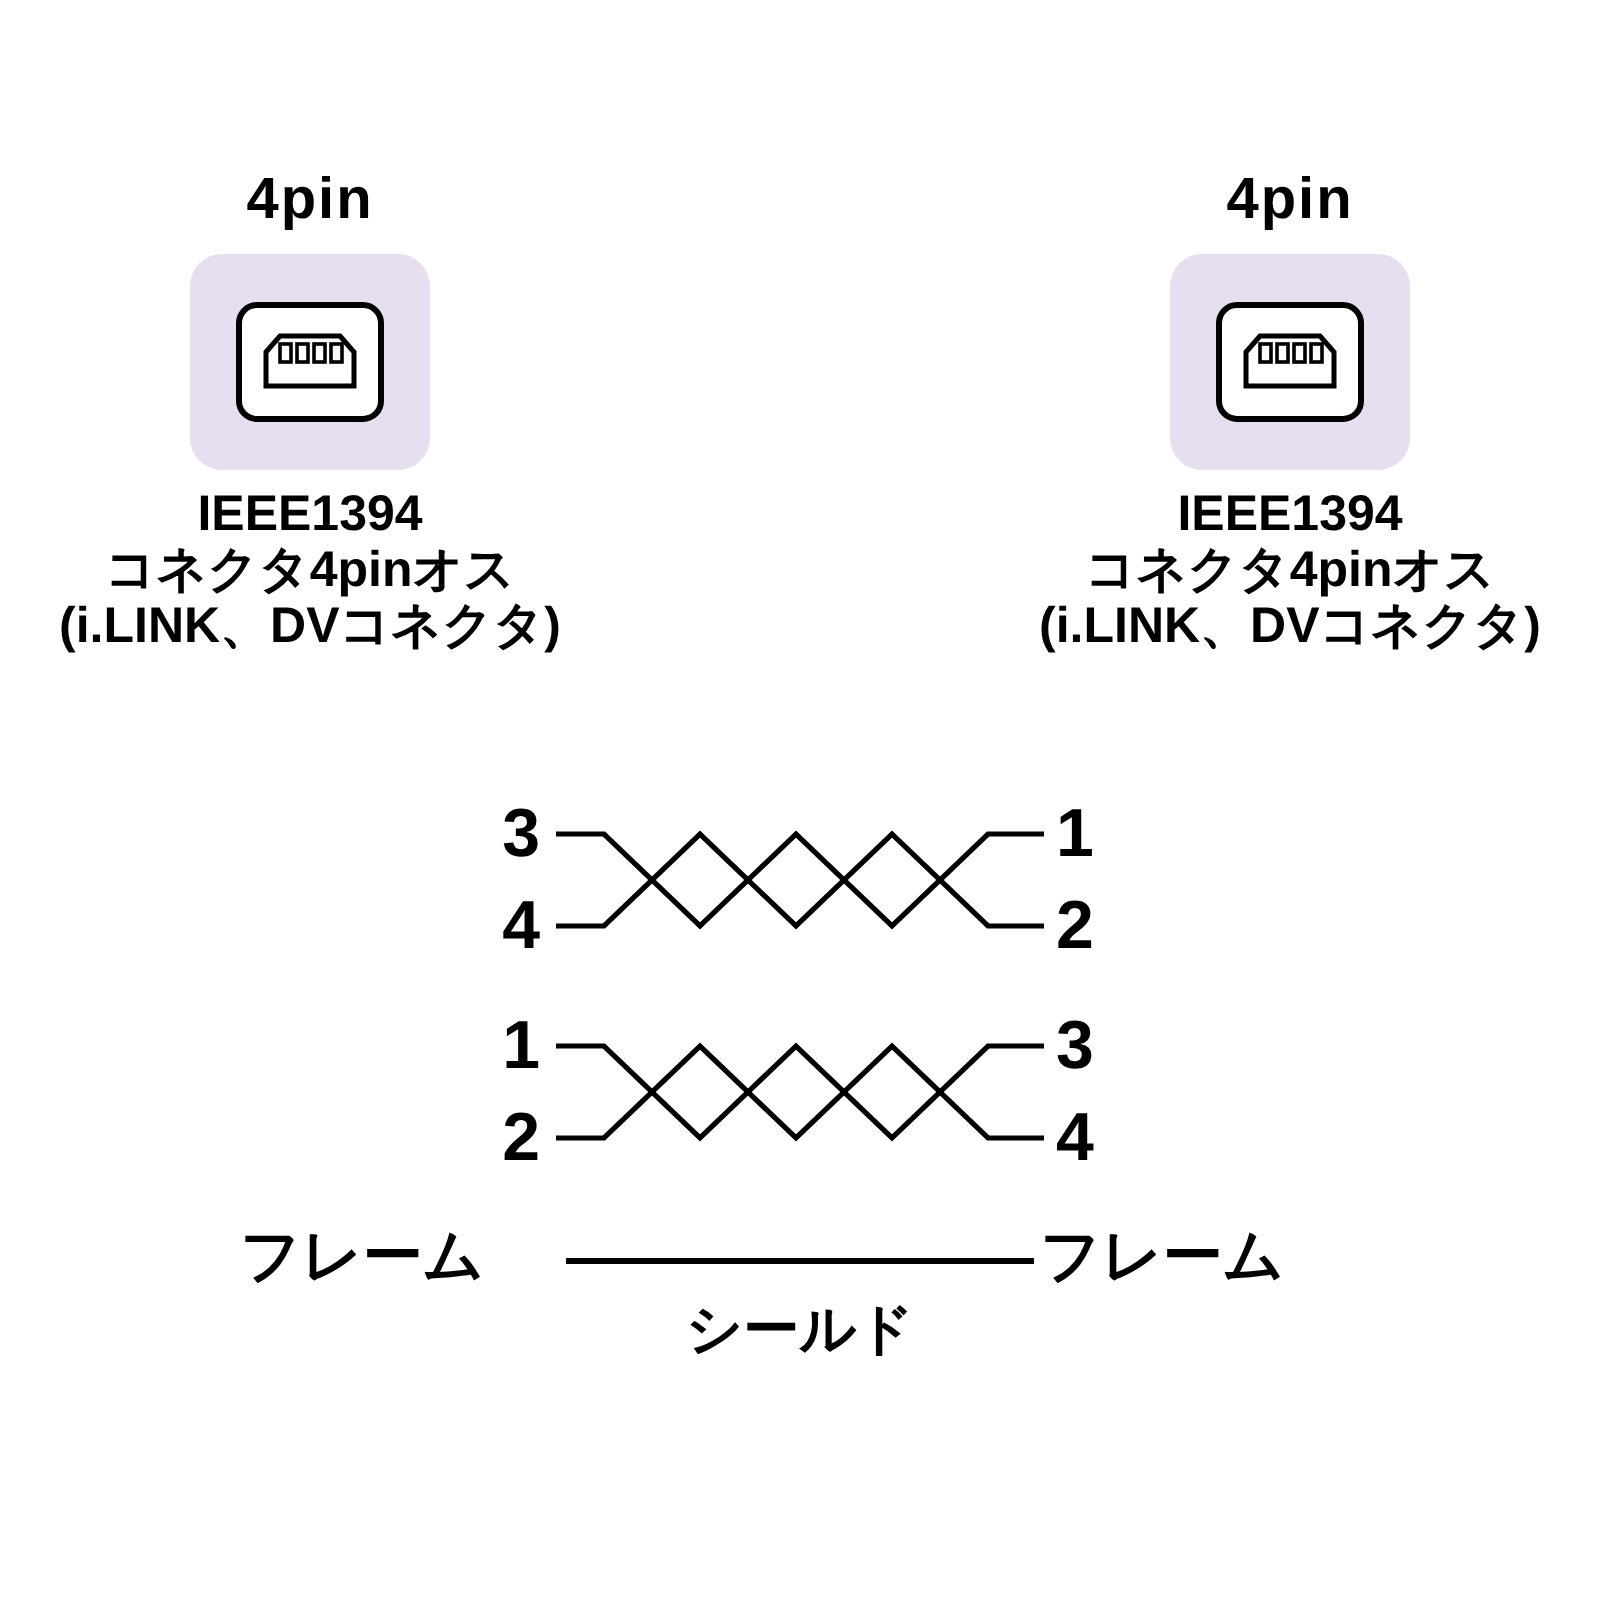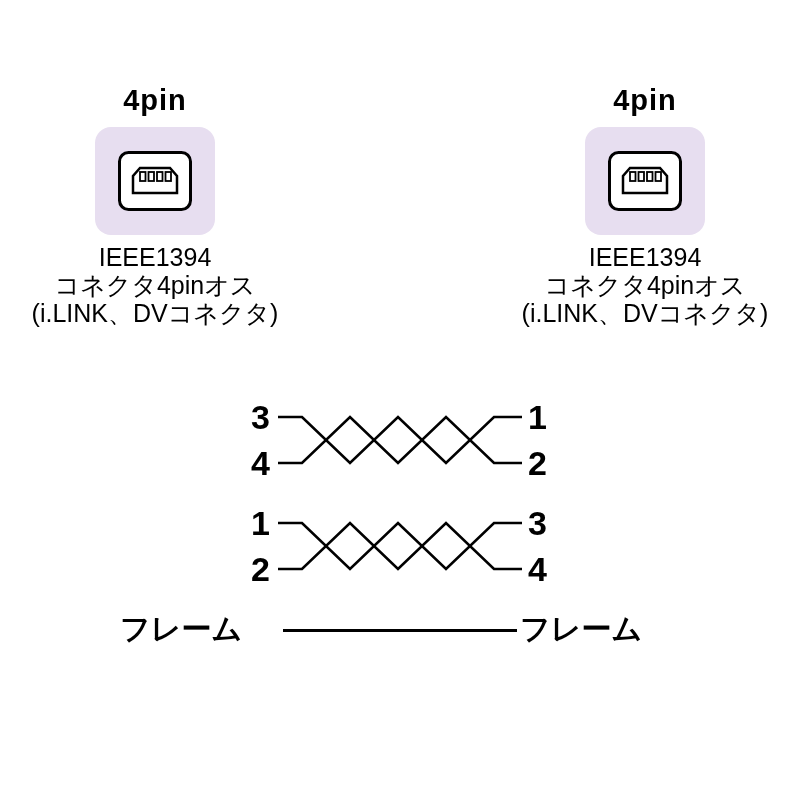--- a/index.html
+++ b/index.html
@@ -30,21 +30,21 @@
   .icon-wrap {
     width:120px; height:108px;
     margin:10px auto 8px auto;
     background:var(--connector-bg, #e7def0);
     border-radius:16px;
     display:flex; align-items:center; justify-content:center;
   }
   .desc {
     font-size:25px;
     line-height:28px;
-    font-weight:400;
+    font-weight:700;
     white-space:nowrap;
   }
 
   
   .pin-num {
     position:absolute;
     font-size:34px;
     font-weight:600;
     line-height:38px;
   }
@@ -145,14 +145,15 @@
   <svg class="twist" style="top:516px" viewBox="0 0 244 60">
     <polyline points="0,7 24,7 72,53 120,7 168,53 216,7 244,7"></polyline>
     <polyline points="0,53 24,53 72,7 120,53 168,7 216,53 244,53"></polyline>
   </svg>
   <div class="pin-num pr" style="top:504px">3</div>
   <div class="pin-num pr" style="top:550px">4</div>
 
   <div class="frame-label left">フレーム</div>
   <div class="shield-line"></div>
   <div class="frame-label right">フレーム</div>
+  <div class="shield-label">シールド</div>
 
 </div>
 
 </body></html>

